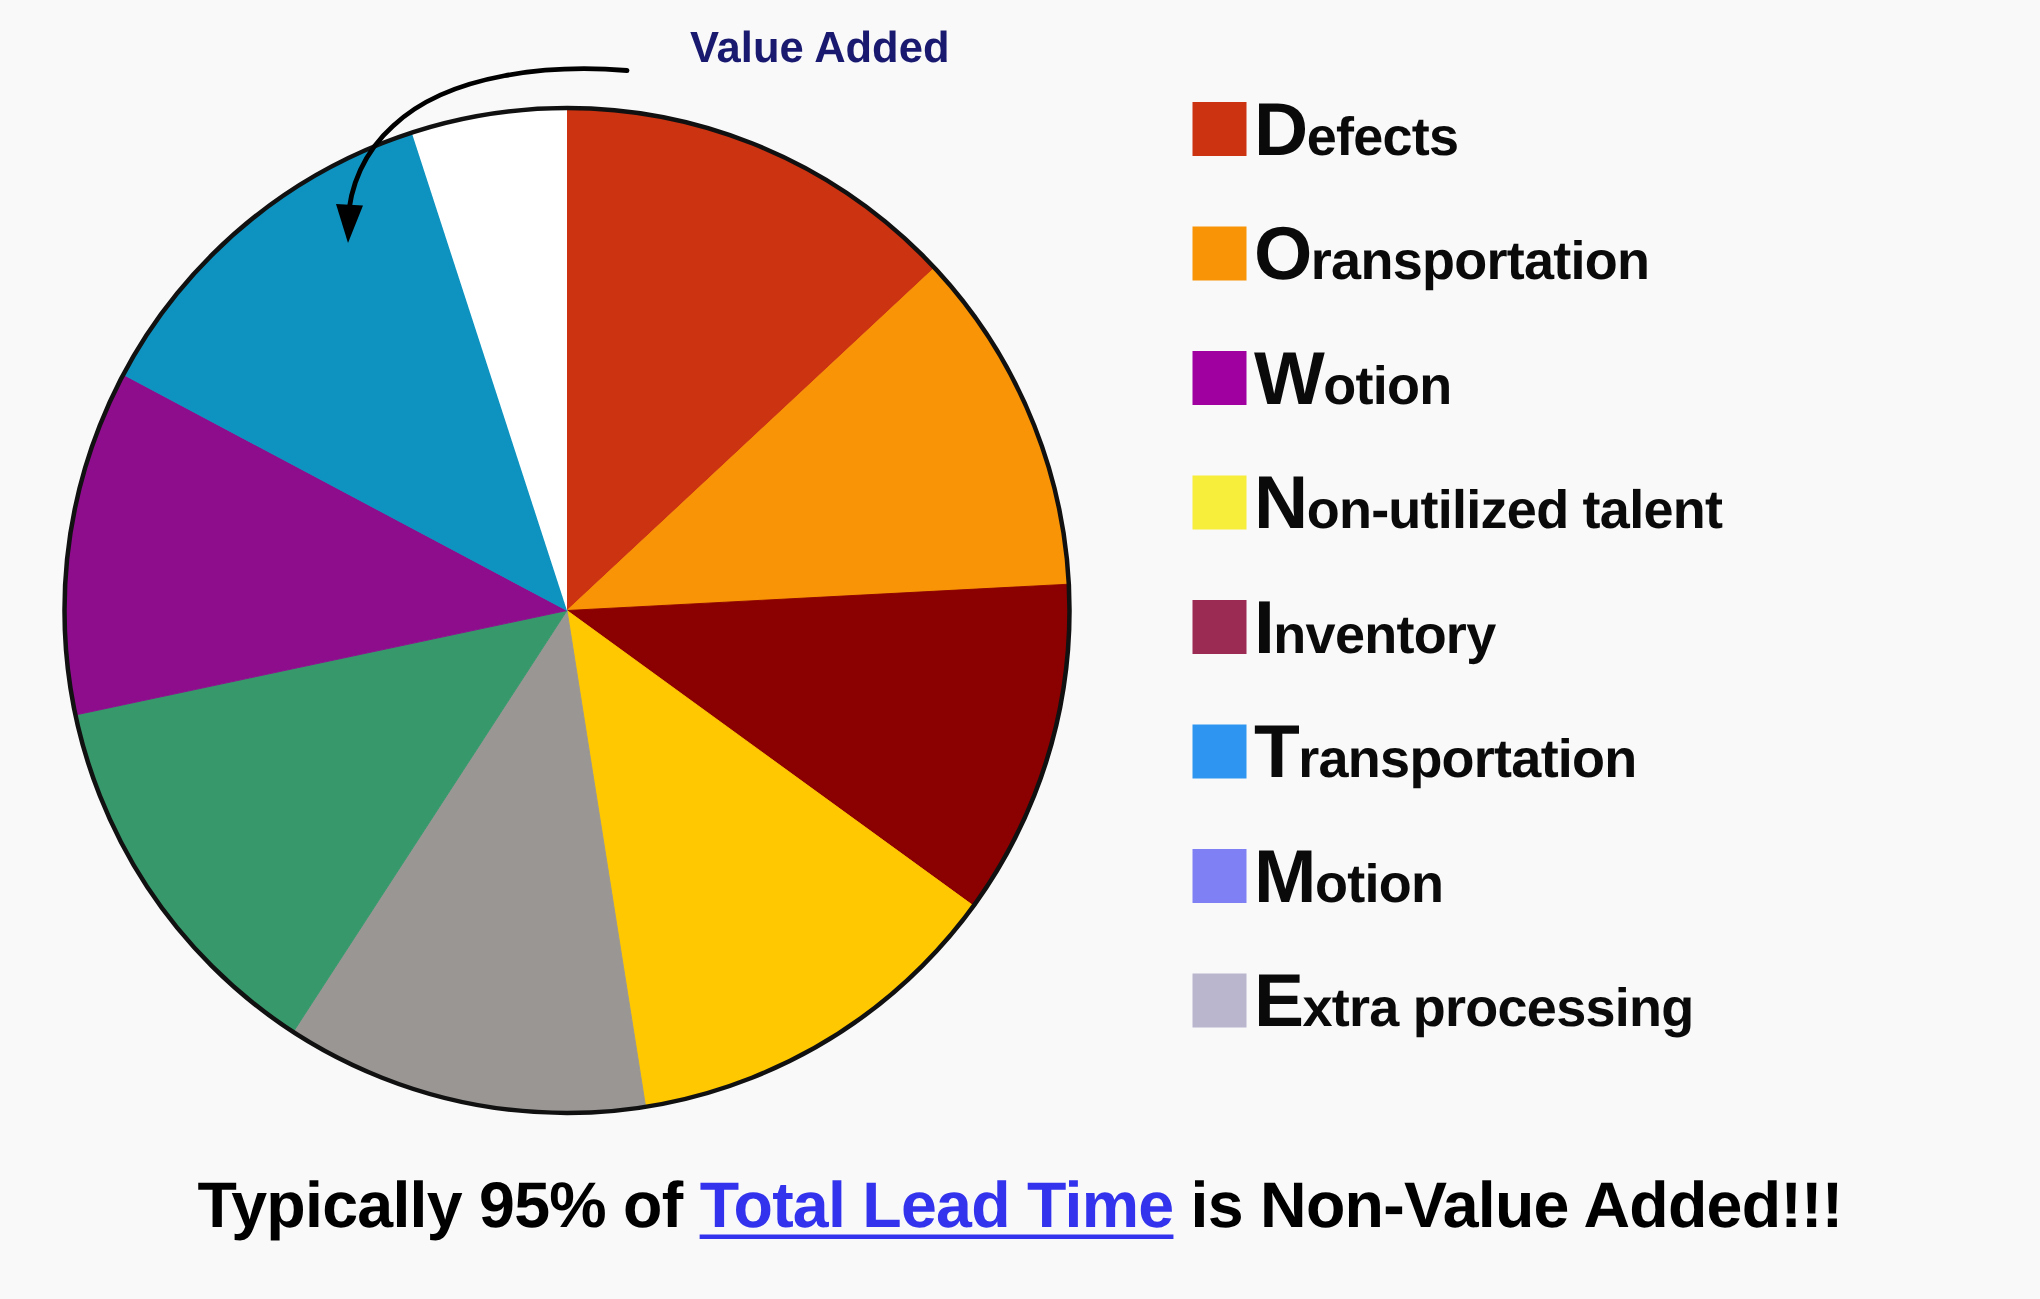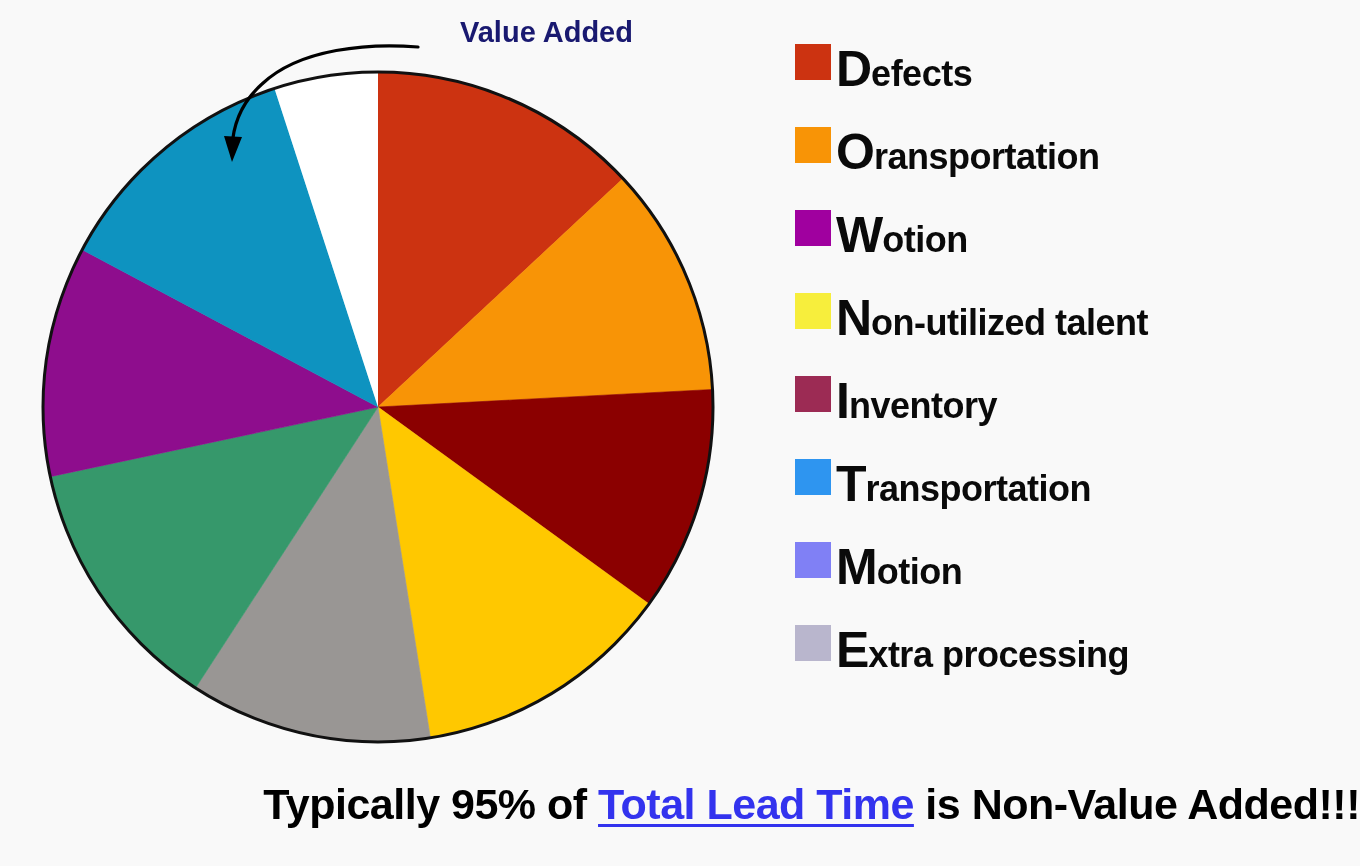--- a/index.html
+++ b/index.html
@@ -47,20 +47,21 @@
 
   
   #legend {
     position: absolute;
     left: 795px;
     top: 44px;
     width: 550px;
   }
   .legend-row {
     display: flex;
+    align-items: center;
     height: 83px;
   }
   .legend-swatch {
     width: 36px;
     height: 36px;
     flex: 0 0 36px;
     margin-right: 5px;
   }
   .legend-text {
     font-family: "Liberation Sans", sans-serif;
@@ -79,21 +80,21 @@
     font-weight: 600;
     letter-spacing: -0.5px;
   }
 
   
   #caption {
     position: absolute;
     left: 0;
     top: 780px;
     width: 1360px;
-    text-align: right;
+    text-align: center;
     font-family: "Liberation Sans", sans-serif;
     font-size: 43px;
     font-weight: bold;
     color: #000000;
     white-space: nowrap;
     letter-spacing: -0.5px;
   }
   #caption .link {
     color: #3333ee;
     text-decoration: underline;

